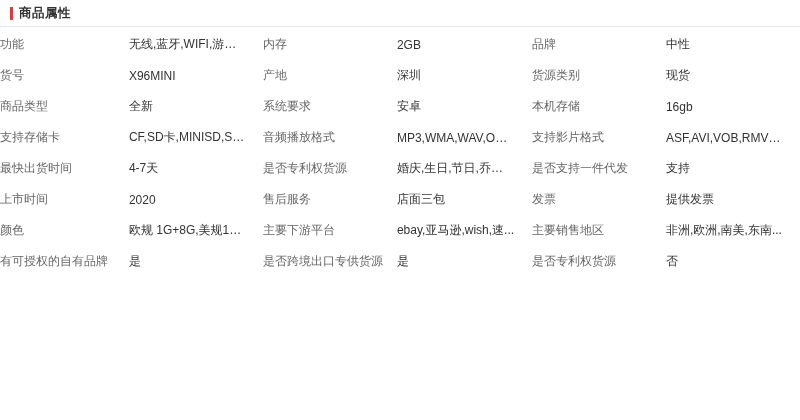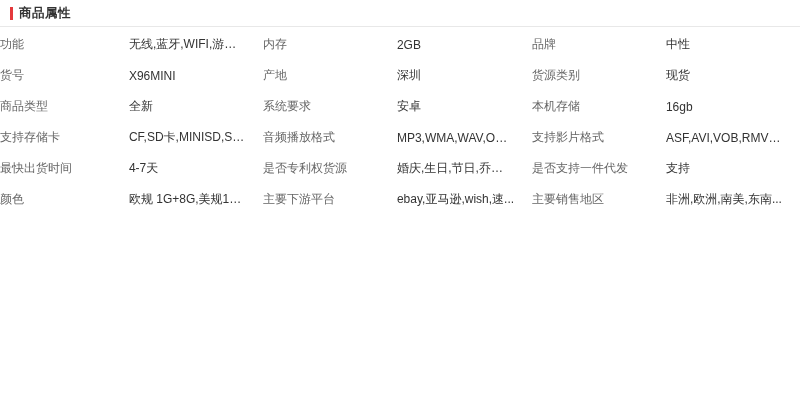--- a/index.html
+++ b/index.html
@@ -164,29 +164,57 @@
         <td class="key">是否专利权货源</td>
         <td class="val">
             <span class="vtext">婚庆,生日,节日,乔迁,...</span>
           </td>
         <td class="key">是否支持一件代发</td>
         <td class="val">
             <span class="vtext">支持</span>
           </td>
       </tr>
       <tr>
+        <td class="key">上市时间</td>
+        <td class="val">
+            <span class="vtext">2020</span>
+          </td>
+        <td class="key">售后服务</td>
+        <td class="val">
+            <span class="vtext">店面三包</span>
+          </td>
+        <td class="key">发票</td>
+        <td class="val">
+            <span class="vtext">提供发票</span>
+          </td>
+      </tr>
+      <tr>
         <td class="key">颜色</td>
         <td class="val">
             <span class="vtext">欧规 1G+8G,美规1G+...</span>
           </td>
         <td class="key">主要下游平台</td>
         <td class="val">
             <span class="vtext">ebay,亚马逊,wish,速...</span>
           </td>
         <td class="key">主要销售地区</td>
         <td class="val">
             <span class="vtext">非洲,欧洲,南美,东南...</span>
+          </td>
+      </tr>
+      <tr>
+        <td class="key">有可授权的自有品牌</td>
+        <td class="val">
+            <span class="vtext">是</span>
+          </td>
+        <td class="key">是否跨境出口专供货源</td>
+        <td class="val">
+            <span class="vtext">是</span>
+          </td>
+        <td class="key">是否专利权货源</td>
+        <td class="val">
+            <span class="vtext">否</span>
           </td>
       </tr>
     </tbody>
   </table>
 
 </div>
 
 </body></html>

